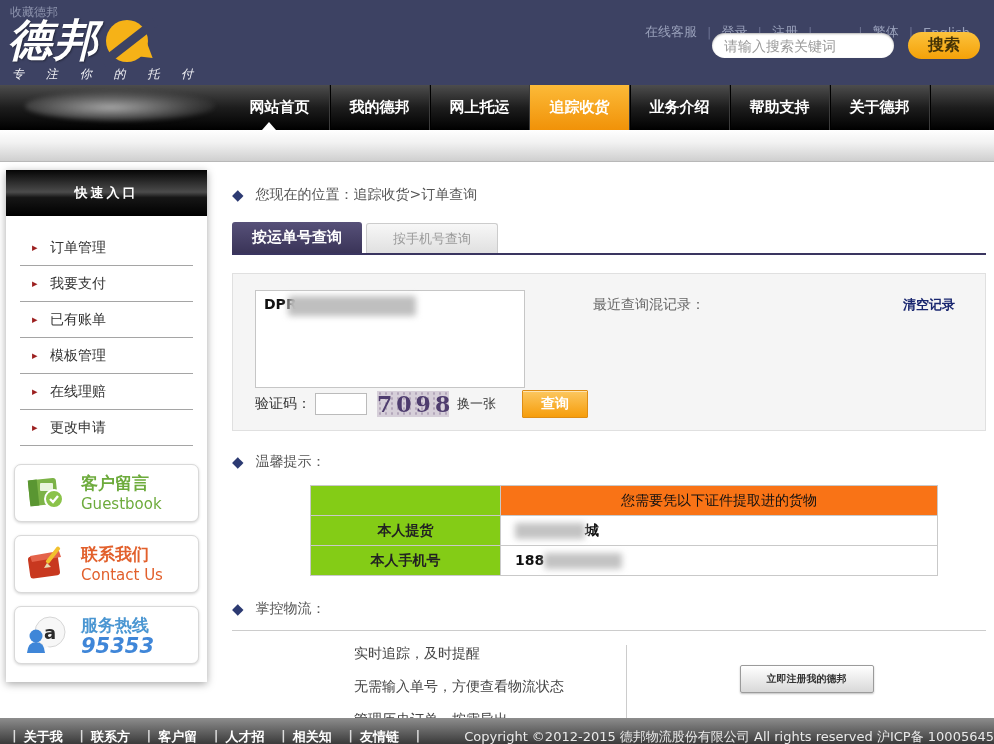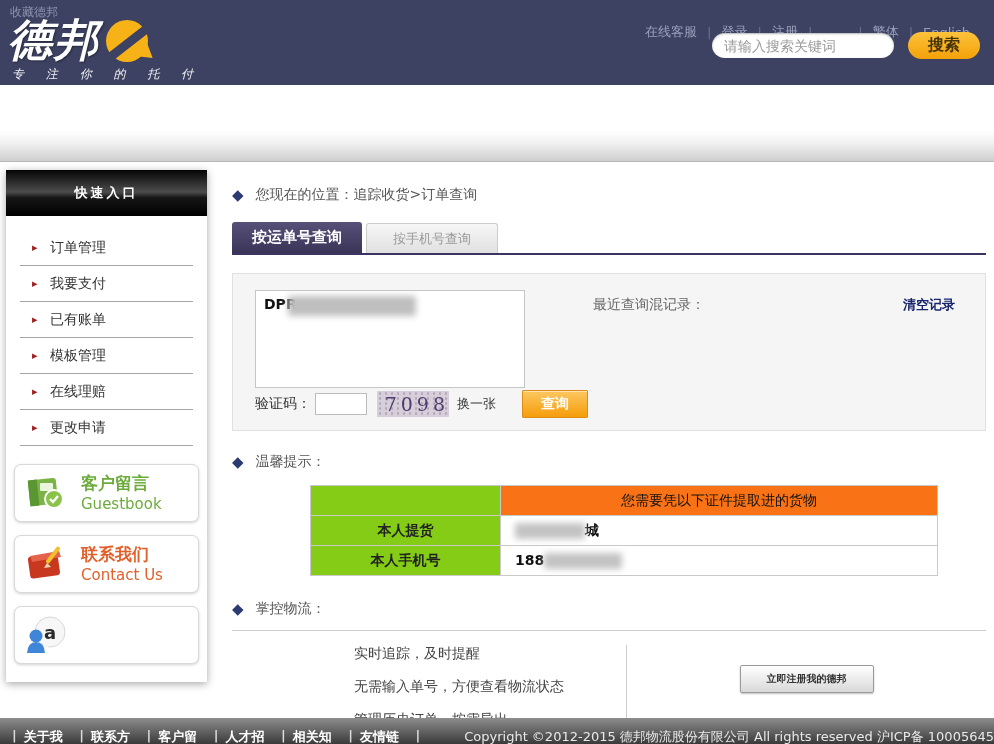--- a/index.html
+++ b/index.html
@@ -66,21 +66,21 @@
 
   .panel { position:relative; margin-top:18px; height:158px; background:#f5f5f5; border:1px solid #e0e0e0; }
   .track-box { position:absolute; top:16px; left:22px; width:270px; height:98px; background:#fff; border:1px solid #c6c6c6; padding:5px 8px; font-size:14px; font-weight:bold; color:#111; cursor:text; }
   .blur { display:inline-block; background:#bfbfbf; filter:blur(3px); border-radius:2px; vertical-align:middle; }
   .blur-a { position:absolute; top:5px; left:32px; width:128px; height:20px; }
   .recent-label { position:absolute; top:22px; left:360px; font-size:14px; color:#666; }
   .clear-link { position:absolute; top:22px; right:30px; font-size:13px; font-weight:bold; color:#19266f; cursor:pointer; }
   .captcha-row { position:absolute; left:22px; bottom:12px; display:flex; align-items:center; }
   .cap-label { font-size:14px; color:#333; }
   .cap-input { width:52px; height:22px; border:1px solid #bbb; background:#fff; margin-left:4px; }
-  .cap-img { margin-left:10px; width:72px; height:26px; background:#d6cfd9 radial-gradient(circle,#b3a6ba 1px,transparent 1.4px); background-size:6px 5px; color:#4e3c6e; font-size:19px; font-weight:normal; letter-spacing:4px; text-align:right; line-height:26px; font-family:"DejaVu Serif","Liberation Serif",serif; cursor:pointer; }
+  .cap-img { margin-left:10px; width:72px; height:26px; background:#d6cfd9 radial-gradient(circle,#b3a6ba 1px,transparent 1.4px); background-size:6px 5px; color:#4e3c6e; font-size:22px; font-weight:bold; letter-spacing:4px; text-align:center; line-height:26px; font-family:"DejaVu Serif","Liberation Serif",serif; cursor:pointer; }
   .cap-refresh { margin-left:8px; font-size:13px; color:#333; cursor:pointer; }
   .query-btn { margin-left:26px; padding:4px 18px; background:linear-gradient(180deg,#fcc760,#f69d0b); border:1px solid #de8d14; border-radius:1px; color:#fff; font-size:14px; font-weight:bold; cursor:pointer; box-shadow:inset 0 1px 0 rgba(255,255,255,.5); }
 
   .tips { margin-top:22px; }
   .tip-table { margin:14px 0 0 78px; border-collapse:collapse; width:628px; }
   .tip-table td { border:1px solid #c9c9c9; height:30px; font-size:14px; }
   .tip-table td.lbl { width:190px; background:#84cc16; text-align:center; font-weight:bold; color:#222; }
   .tip-table td.hdr { text-align:center; font-weight:normal; color:#111; background:#f97316; }
   .tip-table td.val { padding-left:14px; font-weight:bold; color:#111; background:#fff; }
   .iblur { display:inline-block; background:#c3c3c3; filter:blur(3px); border-radius:2px; height:16px; vertical-align:middle; }
@@ -130,20 +130,33 @@
         <span class="sep">|</span>
       <span class="lnk">English</span>
     </div>
 
     <div class="search-row">
       <input class="search-input" type="text" placeholder="请输入搜索关键词" style="">
       <button class="search-btn">搜索</button>
     </div>
   </div>
 
+  <div class="navbar">
+    <div class="nav-cloud"></div>
+    <div class="nav-items">
+      <div class="nav-item">网站首页</div>
+      <div class="nav-item">我的德邦</div>
+      <div class="nav-item">网上托运</div>
+      <div class="nav-item active">追踪收货</div>
+      <div class="nav-item">业务介绍</div>
+      <div class="nav-item">帮助支持</div>
+      <div class="nav-item">关于德邦</div>
+    </div>
+    <div class="nav-pointer"></div>
+  </div>
 
   <div class="strip"></div>
 
   <div class="sidebar">
     <div class="sidebar-header">快速入口</div>
     <div class="side-menu">
       <div class="side-item">
           <span class="side-bullet">▸</span>
           <span>订单管理</span>
         </div>
@@ -195,20 +208,24 @@
         </div>
       </div>
       <div class="widget blue">
         <svg class="widget-icon" viewBox="0 0 46 46">
           <circle cx="27" cy="20" r="15" fill="#f7f7f7" stroke="#d6d6d6"></circle>
           <path d="M20 32 l-3 7 l9 -5 z" fill="#f7f7f7"></path>
           <text x="27" y="27" font-size="18" font-weight="bold" fill="#2b2b2b" text-anchor="middle">a</text>
           <circle cx="13" cy="24" r="6.5" fill="#3f86d8"></circle>
           <path d="M4 41 q1 -11 9 -11 q8 0 9 11 z" fill="#3f86d8"></path>
         </svg>
+        <div class="widget-txt">
+          <div class="w-title">服务热线</div>
+          <div class="w-sub">95353</div>
+        </div>
       </div>
     </div>
   </div>
 
   <div class="main">
     <div class="crumb-row">
       <span class="diamond">◆</span>
       <span>您现在的位置：追踪收货&gt;订单查询</span>
     </div>
 

